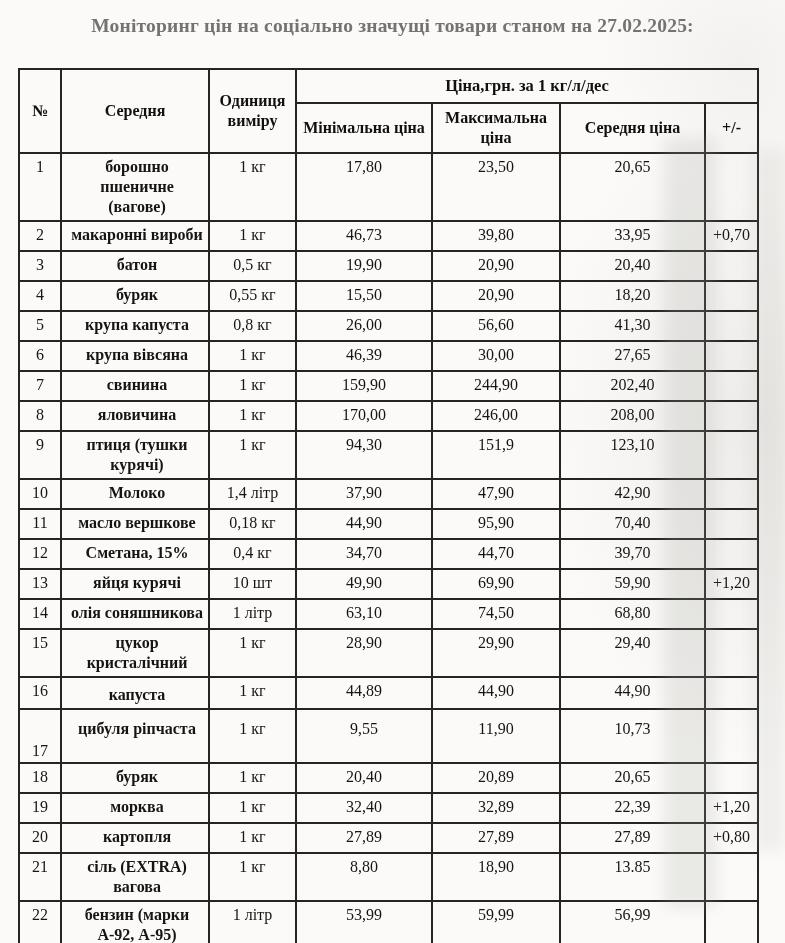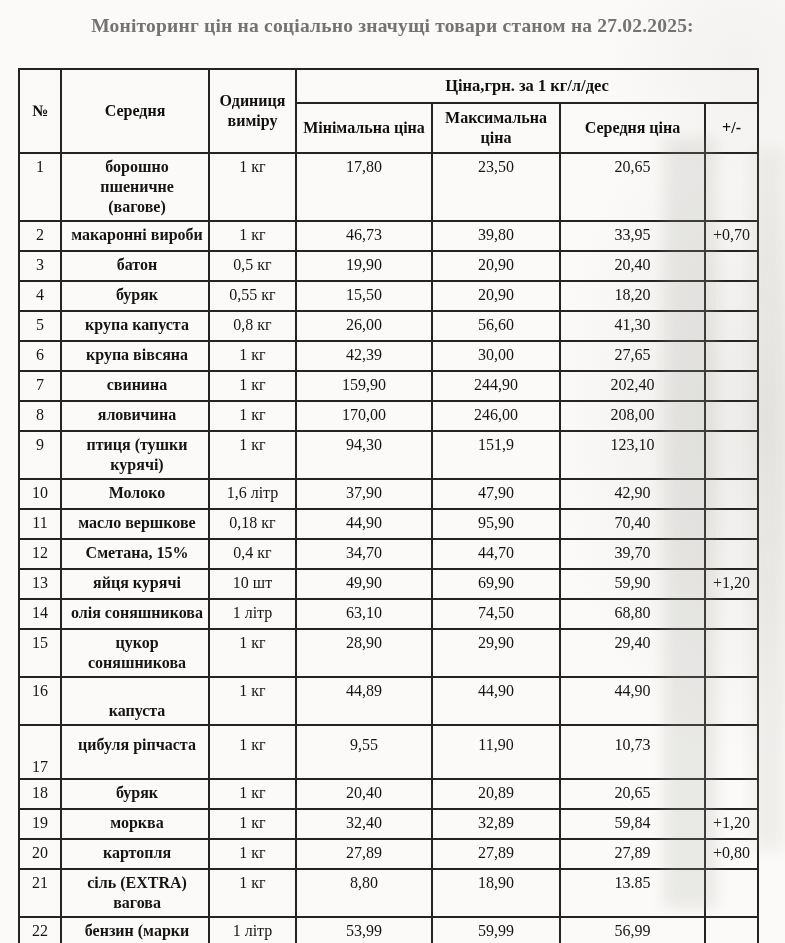--- a/index.html
+++ b/index.html
@@ -69,21 +69,21 @@
     text-align: center;
     padding-left: 8px;
     padding-right: 4px;
     font-weight: bold;
   }
   .price-table td.num {
     padding-left: 2px;
     padding-right: 2px;
   }
   
-  .price-table tbody tr:nth-child(16) { height: 48px; }
+  .price-table tbody tr:nth-child(16) { height: 32px; }
   .price-table tbody tr:nth-child(16) td.product { vertical-align: bottom; }
   .price-table tbody tr:nth-child(17) { height: 54px; }
   .price-table tbody tr:nth-child(17) td { padding-top: 9px; }
   .price-table tbody tr:nth-child(17) td.num { vertical-align: bottom; padding-bottom: 1px; }
   
   .scan-artifact {
     position: absolute;
     pointer-events: none;
   }
   .scan-artifact.band-1 {
@@ -169,21 +169,21 @@
         <td class="unit">0,8 кг</td>
         <td class="min">26,00</td>
         <td class="max">56,60</td>
         <td class="avg">41,30</td>
         <td class="delta"></td>
       </tr>
       <tr>
         <td class="num">6</td>
         <td class="product">крупа вівсяна</td>
         <td class="unit">1 кг</td>
-        <td class="min">42,39</td>
+        <td class="min">46,39</td>
         <td class="max">30,00</td>
         <td class="avg">27,65</td>
         <td class="delta"></td>
       </tr>
       <tr>
         <td class="num">7</td>
         <td class="product">свинина</td>
         <td class="unit">1 кг</td>
         <td class="min">159,90</td>
         <td class="max">244,90</td>
@@ -204,21 +204,21 @@
         <td class="product">птиця (тушки курячі)</td>
         <td class="unit">1 кг</td>
         <td class="min">94,30</td>
         <td class="max">151,9</td>
         <td class="avg">123,10</td>
         <td class="delta"></td>
       </tr>
       <tr>
         <td class="num">10</td>
         <td class="product">Молоко</td>
-        <td class="unit">1,6 літр</td>
+        <td class="unit">1,4 літр</td>
         <td class="min">37,90</td>
         <td class="max">47,90</td>
         <td class="avg">42,90</td>
         <td class="delta"></td>
       </tr>
       <tr>
         <td class="num">11</td>
         <td class="product">масло вершкове</td>
         <td class="unit">0,18 кг</td>
         <td class="min">44,90</td>
@@ -248,21 +248,21 @@
         <td class="num">14</td>
         <td class="product">олія соняшникова</td>
         <td class="unit">1 літр</td>
         <td class="min">63,10</td>
         <td class="max">74,50</td>
         <td class="avg">68,80</td>
         <td class="delta"></td>
       </tr>
       <tr>
         <td class="num">15</td>
-        <td class="product">цукор соняшникова</td>
+        <td class="product">цукор кристалічний</td>
         <td class="unit">1 кг</td>
         <td class="min">28,90</td>
         <td class="max">29,90</td>
         <td class="avg">29,40</td>
         <td class="delta"></td>
       </tr>
       <tr>
         <td class="num">16</td>
         <td class="product">капуста</td>
         <td class="unit">1 кг</td>
@@ -288,21 +288,21 @@
         <td class="max">20,89</td>
         <td class="avg">20,65</td>
         <td class="delta"></td>
       </tr>
       <tr>
         <td class="num">19</td>
         <td class="product">морква</td>
         <td class="unit">1 кг</td>
         <td class="min">32,40</td>
         <td class="max">32,89</td>
-        <td class="avg">59,84</td>
+        <td class="avg">22,39</td>
         <td class="delta">+1,20</td>
       </tr>
       <tr>
         <td class="num">20</td>
         <td class="product">картопля</td>
         <td class="unit">1 кг</td>
         <td class="min">27,89</td>
         <td class="max">27,89</td>
         <td class="avg">27,89</td>
         <td class="delta">+0,80</td>

